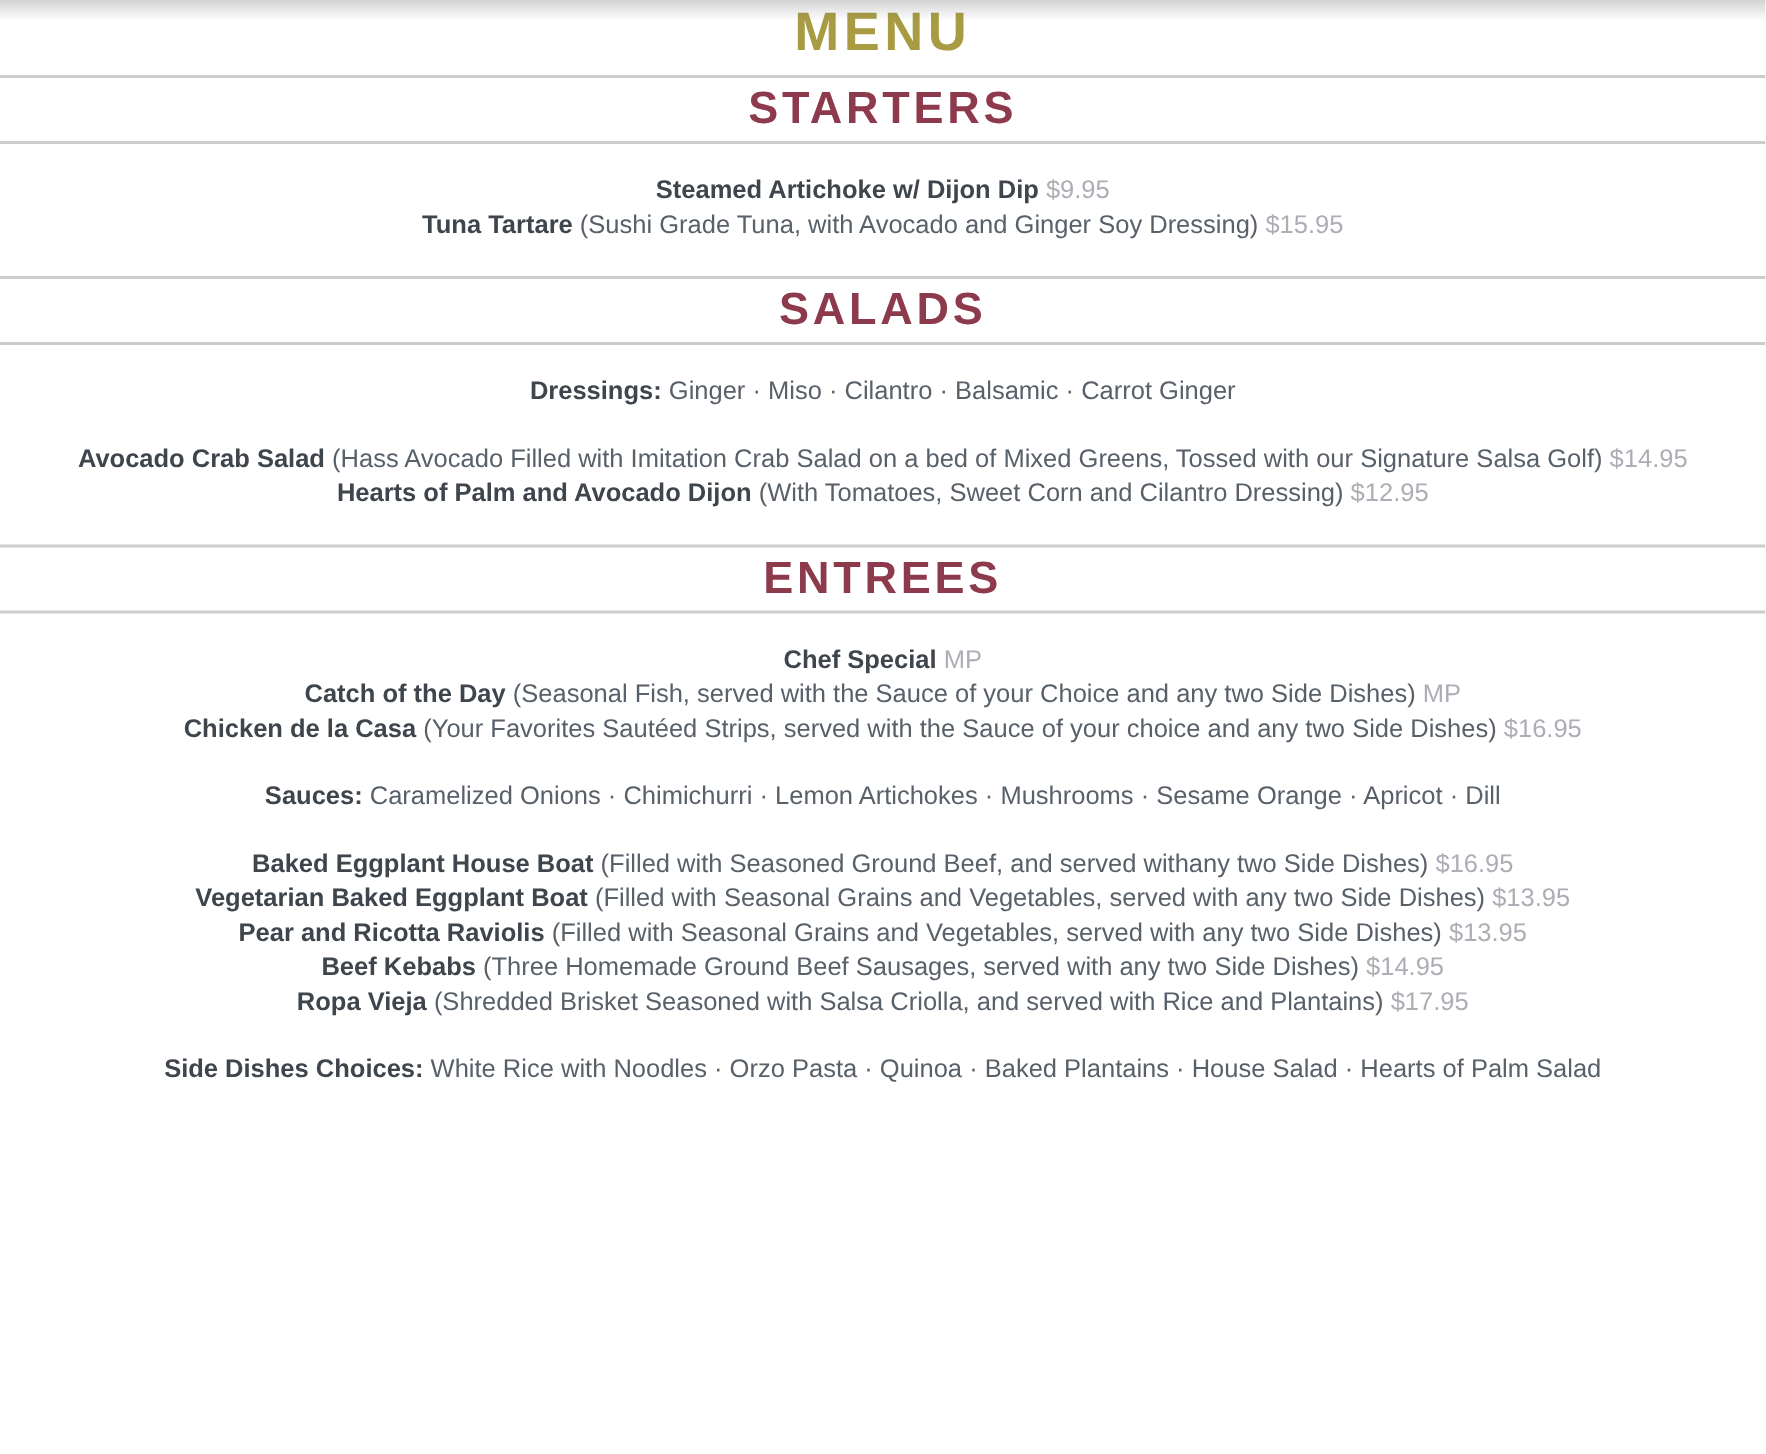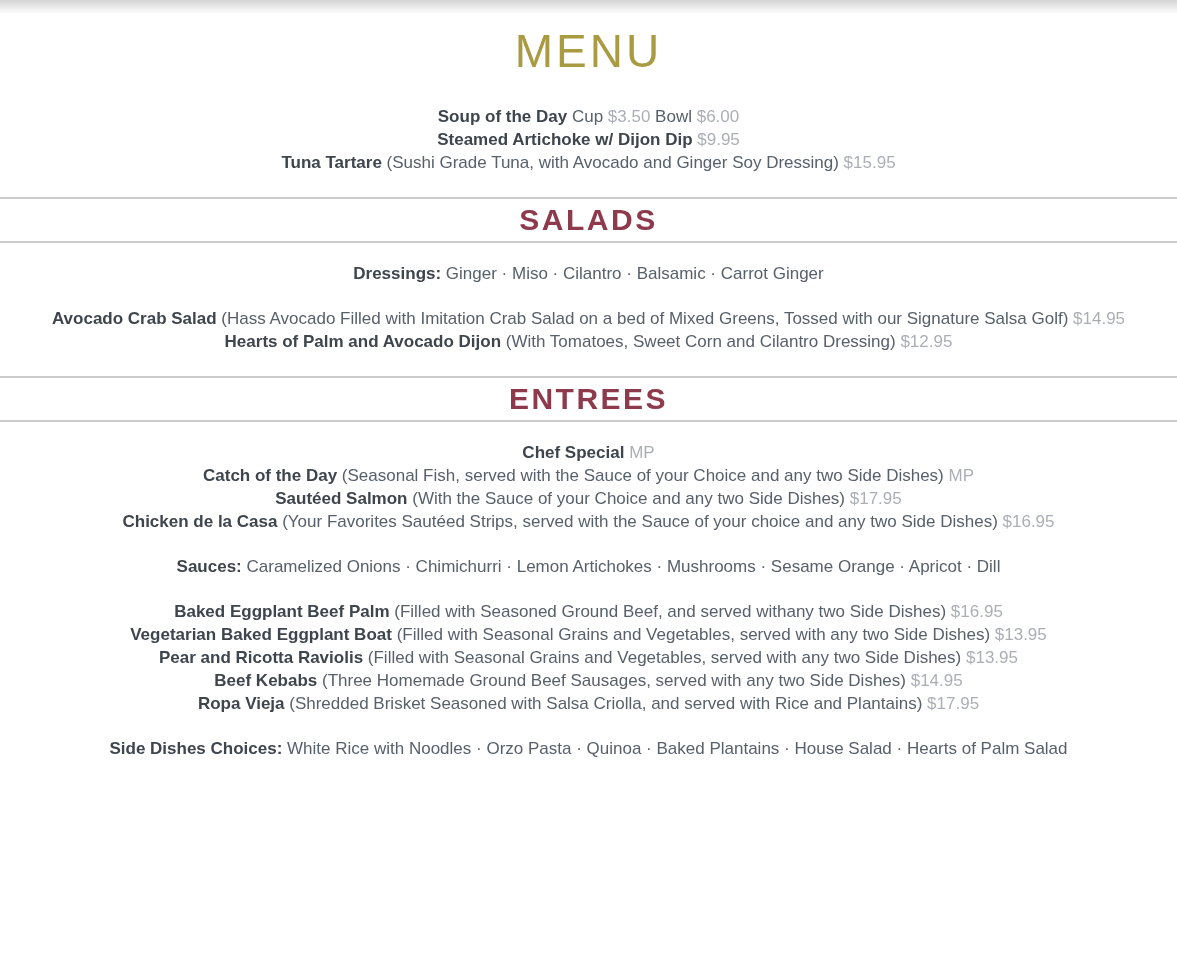--- a/index.html
+++ b/index.html
@@ -13,24 +13,24 @@
   }
   .top-shade {
     position: absolute;
     top: 0; left: 0; right: 0;
     height: 14px;
     background: linear-gradient(to bottom, rgba(110,110,110,0.30), rgba(255,255,255,0));
     pointer-events: none;
   }
   .menu-title {
     margin: 0;
-    padding: 24px 0 8px;
+    padding: 0 0 8px;
     text-align: center;
-    font-size: 46px;
-    font-weight: 400;
+    font-size: 36px;
+    font-weight: 700;
     letter-spacing: 3px;
     color: var(--title-gold, #a89b42);
   }
   .heading-band {
     border-top: 2px solid var(--divider, #cccccc);
     border-bottom: 2px solid var(--divider, #cccccc);
     padding: 4px 0;
   }
   .section-heading {
     margin: 0;
@@ -63,23 +63,25 @@
 </style>
 </head>
 <body style="--title-gold: #a89b42; --heading-maroon: #8d3a4d; --item-name: #3e454d; --item-desc: #58606a; --item-price: #abafb5; --divider: #cccccc;">
 
 <div class="top-shade"></div>
 
 <h1 class="menu-title">MENU</h1>
 
 <main>
     <section class="menu-section">
+      <div class="heading-band">
+        <h2 class="section-heading">STARTERS</h2>
+      </div>
       <div class="section-body">
         <div class="group">
-          <div class="line"><span class="seg-name">Soup of the Day</span><span class="seg-desc"> Cup </span><span class="seg-price">$3.50</span><span class="seg-desc"> Bowl </span><span class="seg-price">$6.00</span></div>
           <div class="line"><span class="seg-name">Steamed Artichoke w/ Dijon Dip</span><span class="seg-price"> $9.95</span></div>
           <div class="line"><span class="seg-name">Tuna Tartare</span><span class="seg-desc"> (Sushi Grade Tuna, with Avocado and Ginger Soy Dressing) </span><span class="seg-price">$15.95</span></div>
         </div>
       </div>
     </section>
     <section class="menu-section">
       <div class="heading-band">
         <h2 class="section-heading">SALADS</h2>
       </div>
       <div class="section-body">
@@ -93,28 +95,27 @@
       </div>
     </section>
     <section class="menu-section">
       <div class="heading-band">
         <h2 class="section-heading">ENTREES</h2>
       </div>
       <div class="section-body">
         <div class="group">
           <div class="line"><span class="seg-name">Chef Special</span><span class="seg-price"> MP</span></div>
           <div class="line"><span class="seg-name">Catch of the Day</span><span class="seg-desc"> (Seasonal Fish, served with the Sauce of your Choice and any two Side Dishes) </span><span class="seg-price">MP</span></div>
-          <div class="line"><span class="seg-name">Sautéed Salmon</span><span class="seg-desc"> (With the Sauce of your Choice and any two Side Dishes) </span><span class="seg-price">$17.95</span></div>
           <div class="line"><span class="seg-name">Chicken de la Casa</span><span class="seg-desc"> (Your Favorites Sautéed Strips, served with the Sauce of your choice and any two Side Dishes) </span><span class="seg-price">$16.95</span></div>
         </div>
         <div class="group">
           <div class="line"><span class="seg-label">Sauces:</span><span class="seg-list"> Caramelized Onions · Chimichurri · Lemon Artichokes · Mushrooms · Sesame Orange · Apricot · Dill</span></div>
         </div>
         <div class="group">
-          <div class="line"><span class="seg-name">Baked Eggplant Beef Palm</span><span class="seg-desc"> (Filled with Seasoned Ground Beef, and served withany two Side Dishes) </span><span class="seg-price">$16.95</span></div>
+          <div class="line"><span class="seg-name">Baked Eggplant House Boat</span><span class="seg-desc"> (Filled with Seasoned Ground Beef, and served withany two Side Dishes) </span><span class="seg-price">$16.95</span></div>
           <div class="line"><span class="seg-name">Vegetarian Baked Eggplant Boat</span><span class="seg-desc"> (Filled with Seasonal Grains and Vegetables, served with any two Side Dishes) </span><span class="seg-price">$13.95</span></div>
           <div class="line"><span class="seg-name">Pear and Ricotta Raviolis</span><span class="seg-desc"> (Filled with Seasonal Grains and Vegetables, served with any two Side Dishes) </span><span class="seg-price">$13.95</span></div>
           <div class="line"><span class="seg-name">Beef Kebabs</span><span class="seg-desc"> (Three Homemade Ground Beef Sausages, served with any two Side Dishes) </span><span class="seg-price">$14.95</span></div>
           <div class="line"><span class="seg-name">Ropa Vieja</span><span class="seg-desc"> (Shredded Brisket Seasoned with Salsa Criolla, and served with Rice and Plantains) </span><span class="seg-price">$17.95</span></div>
         </div>
         <div class="group">
           <div class="line"><span class="seg-label">Side Dishes Choices:</span><span class="seg-list"> White Rice with Noodles · Orzo Pasta · Quinoa · Baked Plantains · House Salad · Hearts of Palm Salad</span></div>
         </div>
       </div>
     </section>

